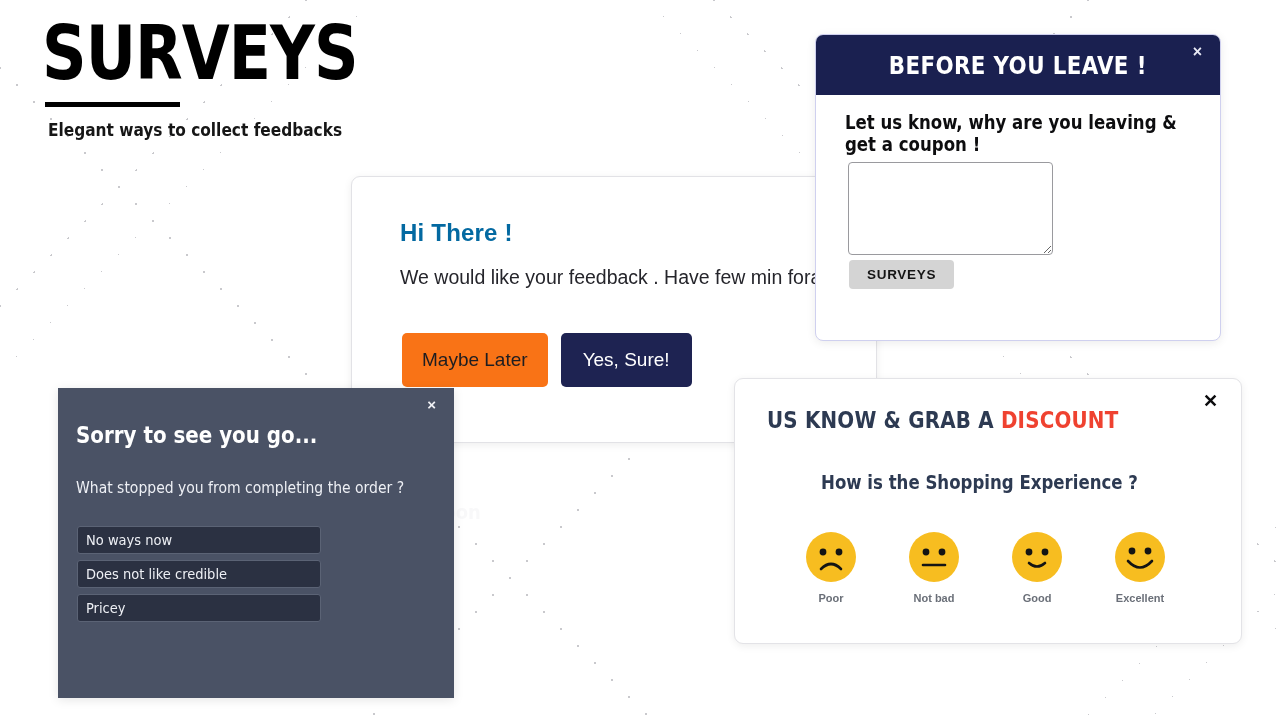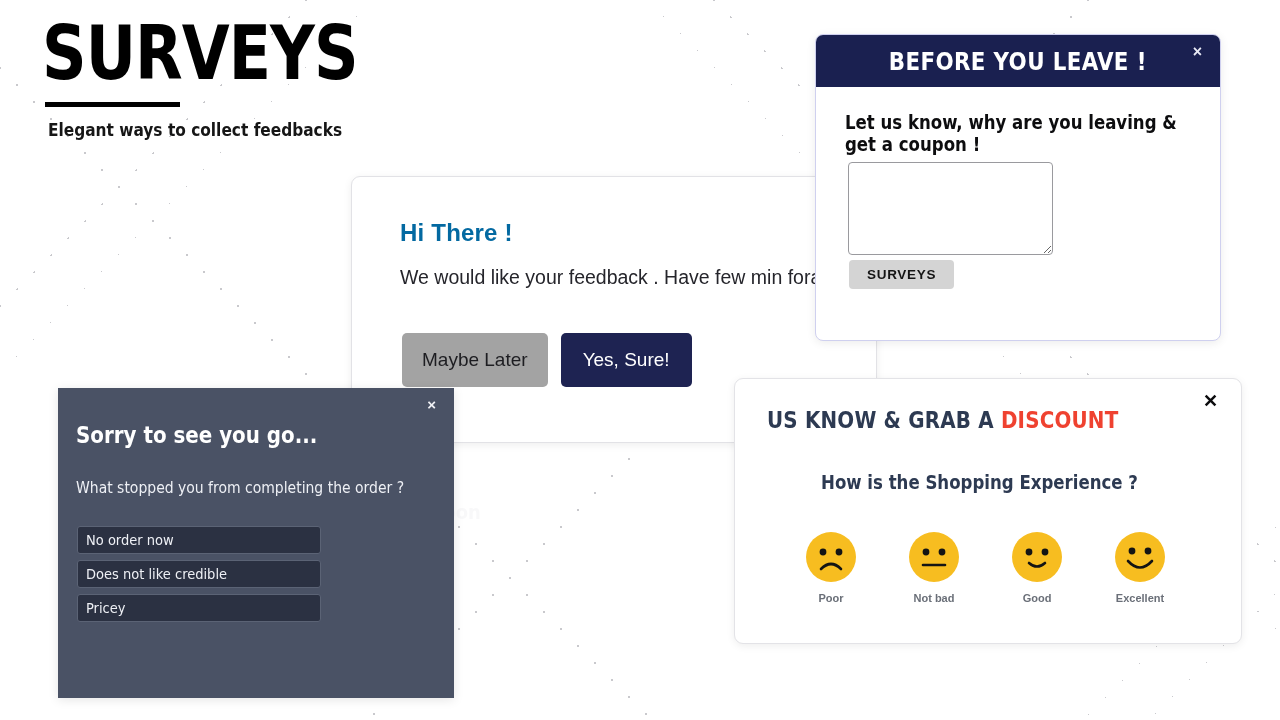--- a/index.html
+++ b/index.html
@@ -119,21 +119,21 @@
     color: #25252b;
   }
   #hi-there-actions {
     position: absolute;
     left: 50px;
     top: 156px;
     display: flex;
     gap: 13px;
   }
   .btn-secondary {
-    background: #a3a3a3;
+    background: #f97316;
     color: #1d1d21;
     border: none;
     border-radius: 5px;
     font-family: "Liberation Sans", sans-serif;
     font-size: 19px;
     padding: 16px 20px;
     cursor: pointer;
   }
   .btn-primary {
     background: #1e2352;
@@ -152,21 +152,21 @@
     top: 34px;
     width: 404px;
     height: 305px;
     border: 1px solid #cfd0ef;
     border-radius: 8px;
     z-index: 30;
     box-shadow: 0 2px 10px rgba(0,0,0,0.08);
   }
   #before-leave-header {
     position: relative;
-    height: 52px;
+    height: 60px;
     background: #1a2050;
     border-radius: 7px 7px 0 0;
     display: flex;
     align-items: center;
     justify-content: center;
   }
   #before-leave-title {
     font-family: "DejaVu Sans Condensed", "Liberation Sans Narrow", "Liberation Sans", sans-serif;
     font-weight: 700;
     font-size: 25px;
@@ -457,17 +457,17 @@
   <div id="before-leave-prompt">Let us know, why are you leaving &amp; get a coupon !</div>
   <textarea id="leave-reason-textarea" placeholder="" style=""></textarea>
   <button id="leave-submit-button">SURVEYS</button>
 </div>
 
 <div id="sorry-panel">
   <button id="sorry-close">×</button>
   <div id="sorry-title">Sorry to see you go...</div>
   <div id="sorry-question">What stopped you from completing the order ?</div>
   <div id="sorry-options">
-    <button class="sorry-option">No order now</button>
+    <button class="sorry-option">No ways now</button>
     <button class="sorry-option">Does not like credible</button>
     <button class="sorry-option">Pricey</button>
   </div>
 </div>
 
 </body></html>

